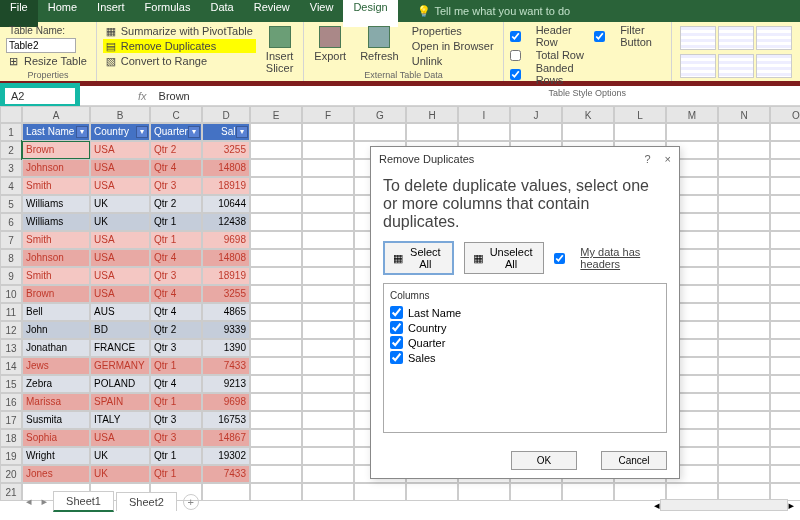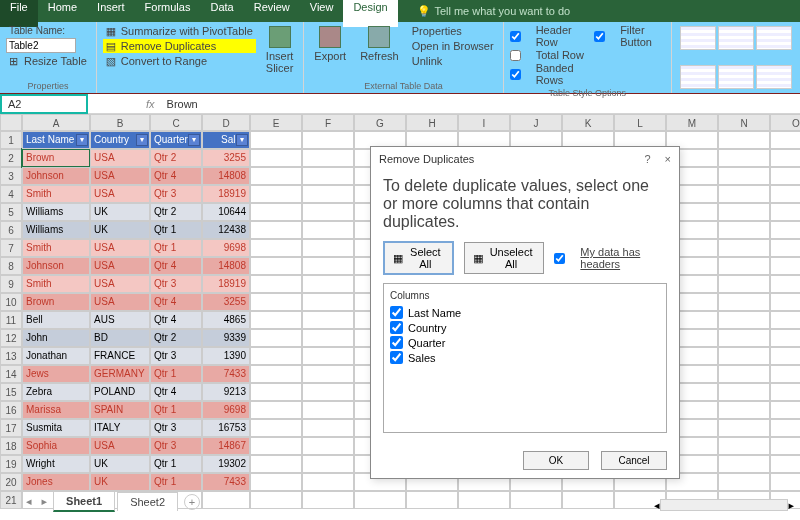--- a/index.html
+++ b/index.html
@@ -3,36 +3,36 @@
 <meta charset="utf-8">
 <style>
 *{box-sizing:border-box;font-family:"Segoe UI",Arial,sans-serif;font-size:11px;margin:0;padding:0}
 body{background:#fff;width:800px;height:520px;overflow:hidden;position:relative}
 .tabs{display:flex;background:#2a6339;color:#fff;height:22px;align-items:center}
 .tab{padding:0 10px;height:31px;line-height:22px;cursor:pointer}
 .tab.file{background:#1e4a29}
 .tab.active{background:#fff;color:#2a6339}
 .tell{color:#c0e0c8;padding-left:20px;font-size:10px}
 .bulb{margin-right:3px}
-.ribbon{background:#7dd3fc;border-bottom:1px solid #7f1d1d;display:flex;height:72px}
+.ribbon{background:#fef9c3;border-bottom:5px solid #7f1d1d;display:flex;height:64px}
 .group{border-right:1px solid #d4d4d4;padding:2px 6px;display:flex;flex-direction:column;justify-content:space-between}
 .glabel{text-align:center;font-size:9px;color:#666;margin-top:2px}
 .gbody{display:flex;gap:6px;flex:1}
 .col{display:flex;flex-direction:column;gap:1px}
 .rbtn{padding:1px 3px;font-size:10px;color:#444;display:flex;align-items:center;gap:3px;white-space:nowrap}
 .rbtn.hi{background:#ffff00}
 .tname-input{width:70px;border:1px solid #aaa;font-size:10px;padding:1px 2px;background:#fff}
 .bigbtn{display:flex;flex-direction:column;align-items:center;gap:2px;padding:2px 4px;font-size:10px;text-align:center;color:#444}
 .bigicon{width:22px;height:22px;background:#6b9e76;border:1px solid #4a7a55}
 .cb{display:flex;align-items:center;gap:15px;font-size:10px;color:#444}
 .cb input{width:11px;height:11px}
 .styles-gallery{display:flex;gap:2px;padding:2px}
 .sg{width:36px;height:24px;border:1px solid #ccc;background:repeating-linear-gradient(#eef,#eef 3px,#fff 3px,#fff 6px)}
 .namebox{display:flex;align-items:center;height:20px;border-bottom:1px solid #d4d4d4;background:#fff}
-.nbcell{border:2px solid #14b8a6;padding:2px 6px;width:88px;color:#333}
+.nbcell{border:5px solid #14b8a6;padding:2px 6px;width:80px;color:#333}
 .fxlabel{padding:0 8px;color:#888;font-style:italic}
 .fxval{padding:0 4px;color:#333}
 .sheet{display:flex;height:360px}
 .rowheads{display:flex;flex-direction:column}
 .colheads{display:flex}
 .ch,.rh{background:#e6e6e6;border:1px solid #ccc;text-align:center;color:#555;font-size:10px}
 .ch{width:52px;height:17px;line-height:17px}
 .ch.A{width:68px}.ch.B{width:60px}.ch.C{width:52px}.ch.D{width:48px}
 .rh{width:22px;height:18px;line-height:18px}
 .corner{width:22px;height:17px;background:#e6e6e6;border:1px solid #ccc}
@@ -53,25 +53,25 @@
 .dtitle{padding:6px 8px;font-size:11px;color:#333;display:flex;justify-content:space-between;align-items:center}
 .dclose{display:flex;gap:14px;color:#666}
 .dbody{padding:6px 12px 10px}
 .dtext{font-size:16px;color:#444;margin-bottom:10px}
 .drow{display:flex;align-items:center;gap:10px;margin-bottom:8px}
 .dbtn{border:1px solid #999;background:#f3f3f3;padding:3px 8px;font-size:10px;display:flex;align-items:center;gap:3px}
 .dbtn.sel-all{border:2px solid #7aa7d8}
 .dlist{border:1px solid #aaa;height:150px;padding:6px;margin-top:6px}
 .dlist .lbl{font-size:10px;color:#333;margin-bottom:4px}
 .dli{display:flex;align-items:center;gap:5px;font-size:10px;padding:1px 0}
-.dfoot{display:flex;justify-content:flex-end;gap:12px;padding:8px 12px;border-top:0}
+.dfoot{display:flex;justify-content:flex-end;gap:24px;padding:8px 12px;border-top:0}
 .dbtn2{border:1px solid #999;background:#f3f3f3;padding:3px 0;width:66px;text-align:center;font-size:10px}
 .sheettabs{position:absolute;bottom:8px;left:22px;display:flex;align-items:center;gap:2px;font-size:10px}
 .stab{padding:3px 12px;border:1px solid #ccc;border-bottom:none;background:#fff;color:#444}
-.stab.active{border-bottom:2px solid #217346;font-weight:700}
+.stab.active{border-bottom:2px solid #217346;font-weight:400}
 .plus{width:16px;height:16px;border:1px solid #ccc;border-radius:50%;text-align:center;line-height:14px;color:#888;margin-left:4px}
 .scroll{position:absolute;bottom:8px;right:6px;width:140px;height:14px;display:flex;align-items:center}
 .scroll .track{flex:1;height:12px;background:#eee;border:1px solid #ccc}
 .ic{width:12px;height:12px;display:inline-block}
 </style>
 </head>
 <body>
 
 <div class="tabs">
   <div class="tab file">File</div>

